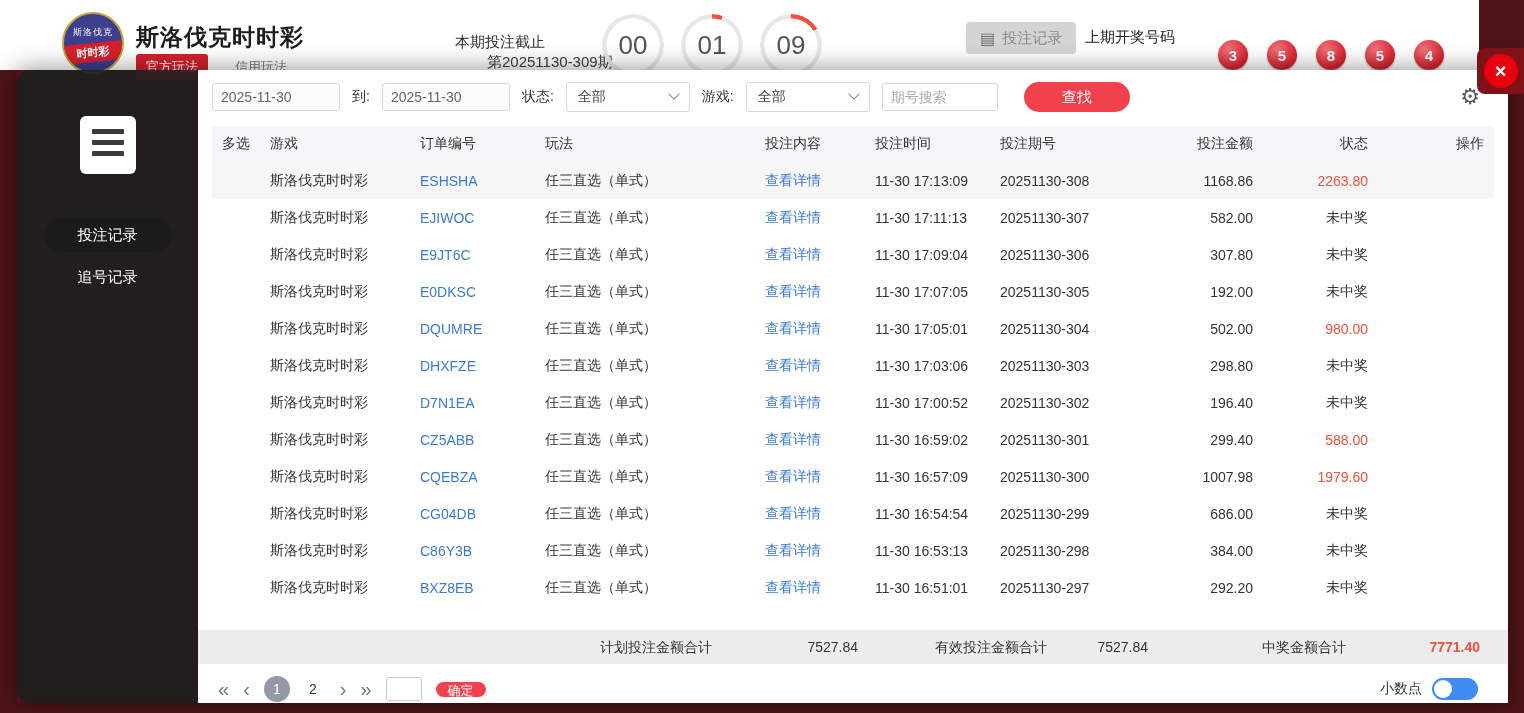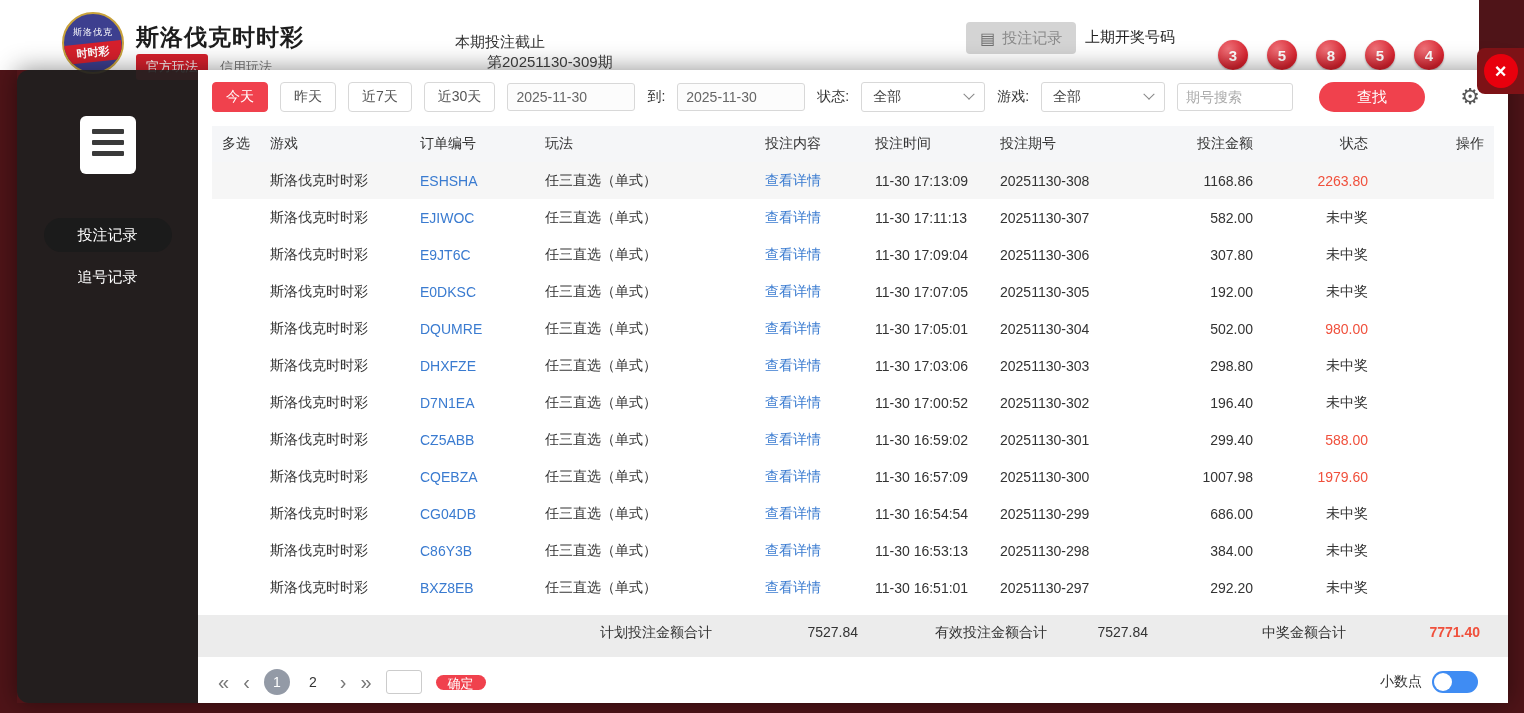--- a/index.html
+++ b/index.html
@@ -10,21 +10,21 @@
     background:var(--pagebg,#4f1418);
   }
 
   
   .site-header { position:absolute; top:0; left:0; width:1479px; height:70px; background:#fff; z-index:1; }
   .logo { position:absolute; left:62px; top:12px; width:62px; height:62px; border-radius:50%;
           background:#3d3f8f; border:2px solid #c9a33c; color:#fff; text-align:center; overflow:hidden; }
   .logo .logo-top { font-size:9px; margin-top:12px; letter-spacing:1px; }
   .logo .logo-band { background:var(--ball,#d6202c); font-size:11px; font-weight:bold; margin-top:4px; padding:2px 0; transform:rotate(-6deg); }
   .htitle { position:absolute; left:136px; top:22px; font-size:23px; font-weight:bold; color:#1d1d1d; letter-spacing:1px; }
-  .title-tabs { position:absolute; left:136px; top:54px; display:flex; gap:12px; align-items:center; }
+  .title-tabs { position:absolute; left:136px; top:54px; display:flex; gap:27px; align-items:center; }
   .tab-red { background:var(--ball,#d6202c); color:#fff; font-size:13px; padding:4px 10px; border-radius:3px; }
   .tab-gray { color:#777; font-size:13px; }
   .deadline { position:absolute; left:455px; top:32px; font-size:15px; color:#333; line-height:20px; }
   .deadline .period { color:#404040;margin-left:32px; }
   .countdown { position:absolute; left:602px; top:14px; display:flex; gap:17px; }
   .cd { position:relative; width:62px; height:62px; }
   .cd-ring { position:absolute; inset:0; border-radius:50%;
     background:conic-gradient(var(--win,#f0503c) 0 var(--arc,0deg), #e7e7e7 var(--arc,0deg) 360deg);
     -webkit-mask:radial-gradient(closest-side, transparent calc(100% - 5px), #000 calc(100% - 4px));
             mask:radial-gradient(closest-side, transparent calc(100% - 5px), #000 calc(100% - 4px)); }
@@ -86,21 +86,21 @@
   table.bet-table { width:100%; border-collapse:collapse; table-layout:fixed; margin-top:14px; }
   .bet-table th { background:#f5f6f8; height:36px; font-weight:normal; font-size:14px; color:#333;
                   text-align:left; padding-left:10px; }
   .bet-table td { height:37px; font-size:14px; color:#333; padding-left:10px; text-align:left; white-space:nowrap; overflow:hidden; }
   .bet-table th.r, .bet-table td.r { text-align:right; padding-right:10px; padding-left:0; }
   .bet-table td.link { color:var(--link,#3a7bd0); cursor:pointer; }
   .bet-table td.win { color:var(--win,#f0503c); }
   .bet-table tr.hl { background:#f6f6f6; }
 
   
-  .summary { position:relative; height:42px; background:#ececec; margin:9px -14px 0; font-size:14px; color:#333; }
+  .summary { position:relative; height:34px; background:#ececec; margin:24px -14px 0; font-size:14px; color:#333; }
   .summary span { position:absolute; line-height:34px; }
   .s-plan-label { left:402px; } .s-plan-value { left:600px; width:60px; text-align:right; }
   .s-valid-label { left:737px; } .s-valid-value { left:890px; width:60px; text-align:right; }
   .s-win-label { left:1064px; } .s-win-value { right:28px; color:var(--win,#f0503c); font-weight:bold; }
 
   
   .pagination { display:flex; align-items:center; gap:14px; margin-top:12px; padding-left:6px; }
   .pg-arrow { font-size:20px; color:#777; background:none; border:none; cursor:pointer; line-height:26px; }
   .page { width:26px; height:26px; border-radius:50%; display:flex; align-items:center; justify-content:center;
           font-size:14px; color:#333; background:none; border:none; cursor:pointer; }
@@ -124,20 +124,34 @@
   </div>
   <h1 class="htitle">斯洛伐克时时彩</h1>
   <div class="title-tabs">
     <span class="tab-red">官方玩法</span>
     <span class="tab-gray">信用玩法</span>
   </div>
   <div class="deadline">
     <div>本期投注截止</div>
     <div class="period">第20251130-309期</div>
   </div>
+  <div class="countdown" id="countdown">
+      <div class="cd" style="--arc: 0deg;">
+        <span class="cd-ring"></span>
+        <span class="cd-num">00</span>
+      </div>
+      <div class="cd" style="--arc: 20deg;">
+        <span class="cd-ring"></span>
+        <span class="cd-num">01</span>
+      </div>
+      <div class="cd" style="--arc: 58deg;">
+        <span class="cd-ring"></span>
+        <span class="cd-num">09</span>
+      </div>
+    </div>
   <button class="record-btn">
     <span class="doc-glyph">▤</span>
     <span>投注记录</span>
   </button>
   <div class="lastdraw-label">上期开奖号码</div>
   <div class="balls" id="balls">
       <span class="ball">3</span>
       <span class="ball">5</span>
       <span class="ball">8</span>
       <span class="ball">5</span>
@@ -159,26 +173,20 @@
       </div>
     <div id="side-items">
         <button class="side-item active">投注记录</button>
         <button class="side-item">追号记录</button>
       </div>
   </aside>
 
   <main class="panel">
 
     <div class="filter-bar">
-      <span id="quick" style="display:flex;gap:12px;">
-          <button class="qbtn active">今天</button>
-          <button class="qbtn">昨天</button>
-          <button class="qbtn">近7天</button>
-          <button class="qbtn">近30天</button>
-        </span>
       <input class="date-input" value="2025-11-30" style="">
       <span class="flabel">到:</span>
       <input class="date-input" value="2025-11-30" style="">
       <span class="flabel">状态:</span>
       <div class="select">
         <span>全部</span>
         <span class="chev"></span>
       </div>
       <span class="flabel">游戏:</span>
       <div class="select">

